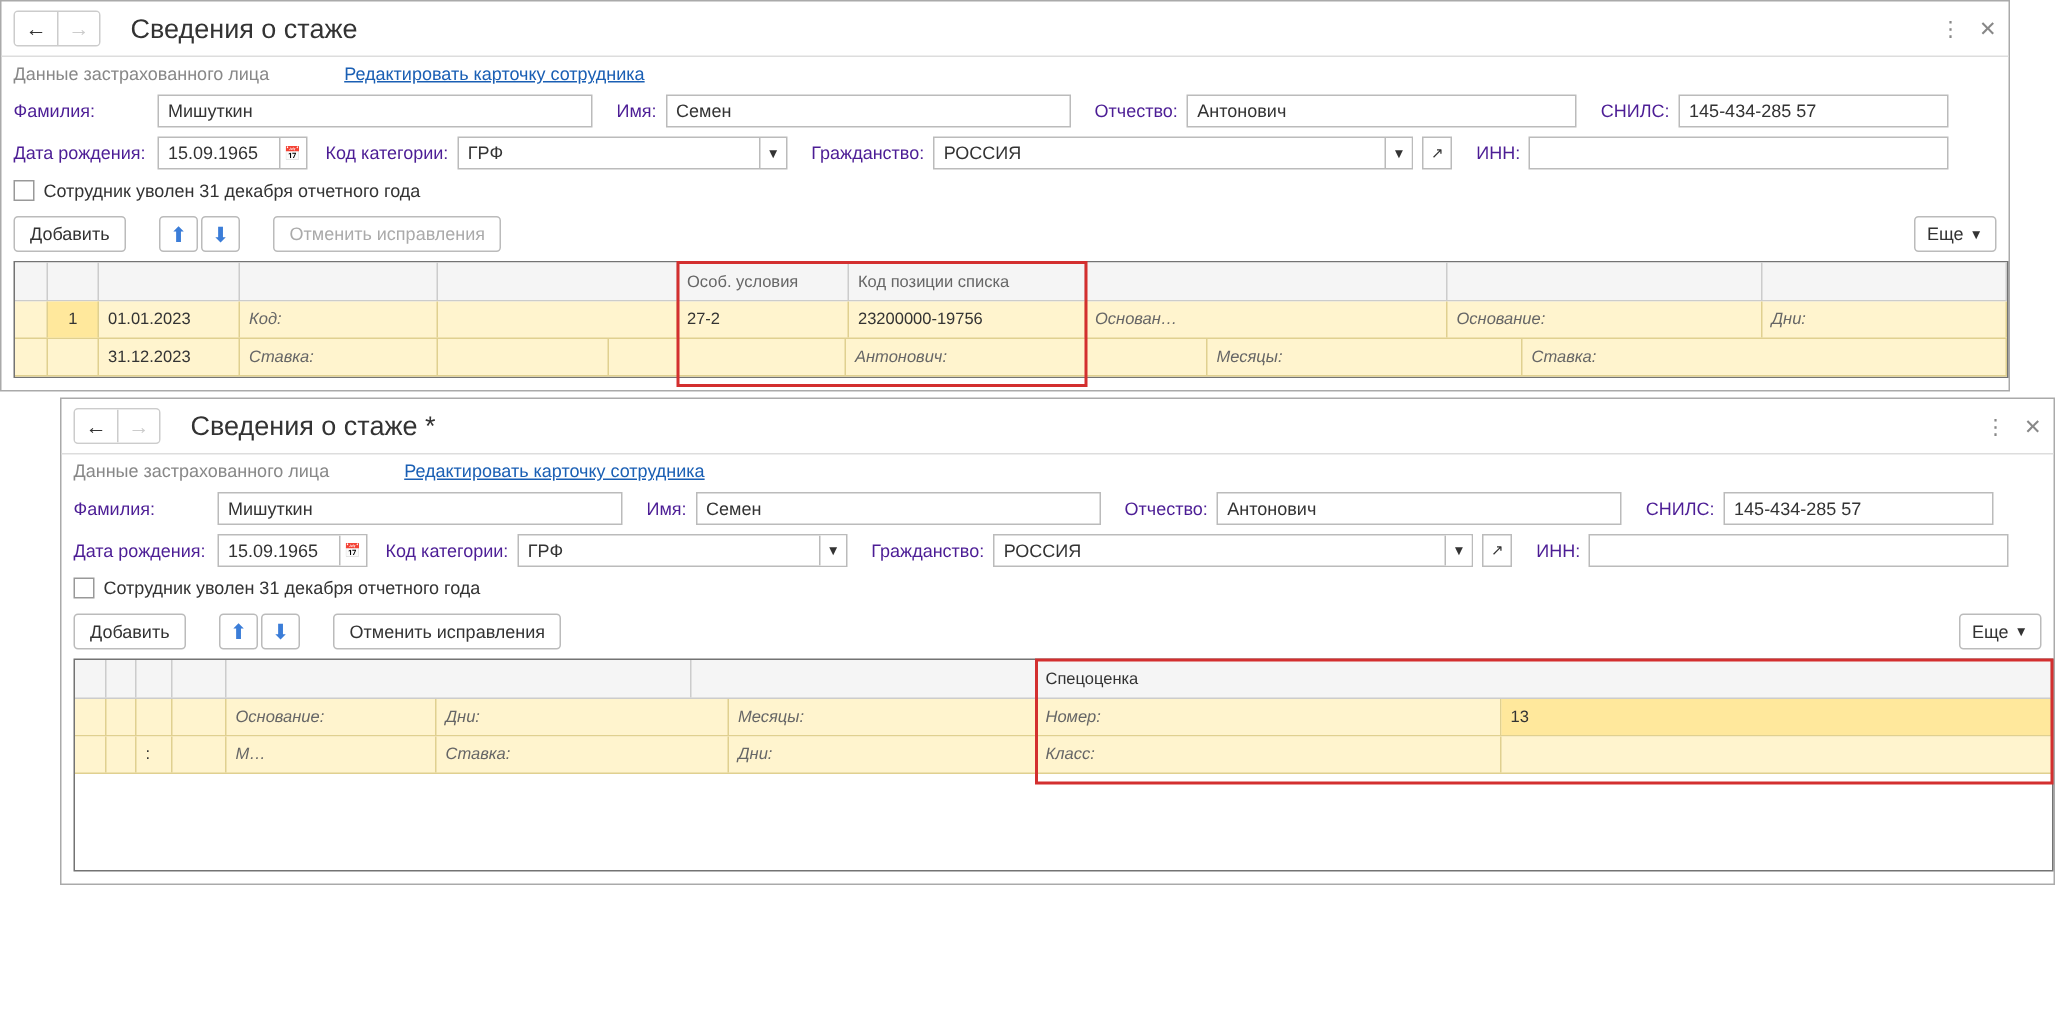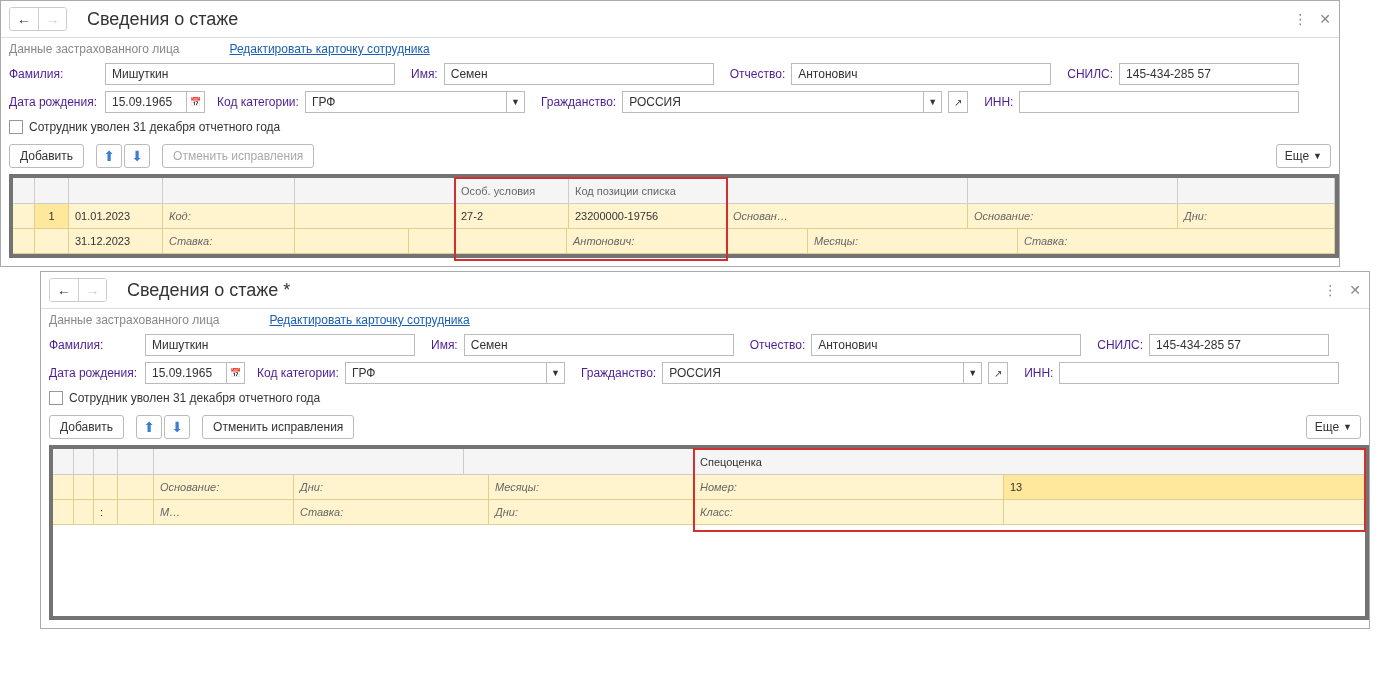--- a/index.html
+++ b/index.html
@@ -121,21 +121,21 @@
   .checkbox {
     width: 14px;
     height: 14px;
     border: 1px solid #999;
     background: #fff;
     cursor: pointer;
   }
   .toolbar {
     display: flex;
     align-items: center;
-    gap: 12px;
+    gap: 22px;
     padding: 6px 8px;
   }
   .btn {
     border: 1px solid #bbb;
     padding: 4px 10px;
     background: #fff;
     cursor: pointer;
     border-radius: 3px;
     height: 24px;
     display: flex;
@@ -160,21 +160,21 @@
     margin-left: auto;
     border: 1px solid #bbb;
     padding: 4px 8px;
     cursor: pointer;
     border-radius: 3px;
     height: 24px;
     display: flex;
     align-items: center;
   }
   .table-wrap {
-    border: 4px solid #737373;
+    border: 1px solid #737373;
     margin: 0 0 8px 8px;
     position: relative;
   }
   .table-header {
     display: flex;
     background: #f5f5f5;
     border-bottom: 1px solid #ccc;
     height: 26px;
   }
   .th {
@@ -436,21 +436,21 @@
     </div>
     <div class="btn">
         <span>Отменить исправления</span>
       </div>
     <div class="more-btn">
         <span>Еще</span> 
         <span style="margin-left:4px;font-size:9px">▼</span>
       </div>
   </div>
 
-  <div class="table-wrap" style="position:relative; height:175px;">
+  <div class="table-wrap" style="position:relative; height:142px;">
     <div class="highlight-box" style="left:640px; top:-1px; right:-1px; height:84px;"></div>
 
     <div class="table-header">
       <div class="th" style="width:21px"></div>
       <div class="th" style="width:20px"></div>
       <div class="th" style="width:24px"></div>
       <div class="th" style="width:36px"></div>
       <div class="th" style="width:310px"></div>
       <div class="th" style="width:230px"></div>
       <div class="th" style="flex:1; color:#333">Спецоценка</div>

